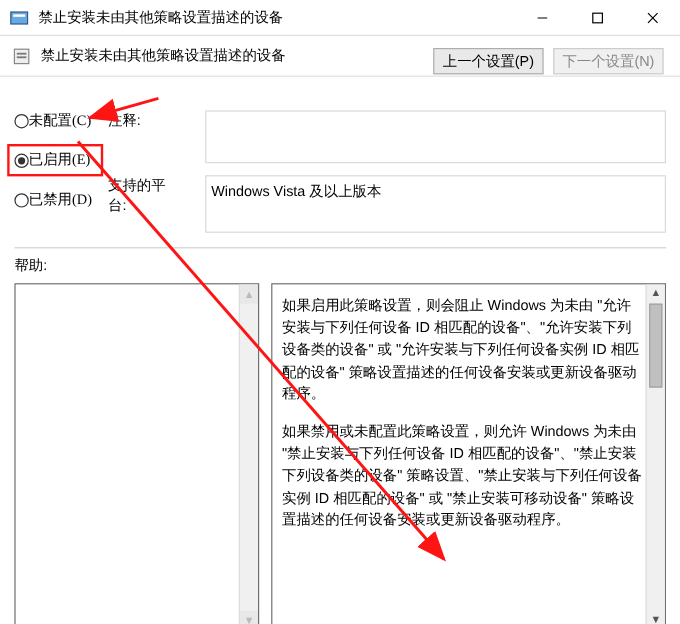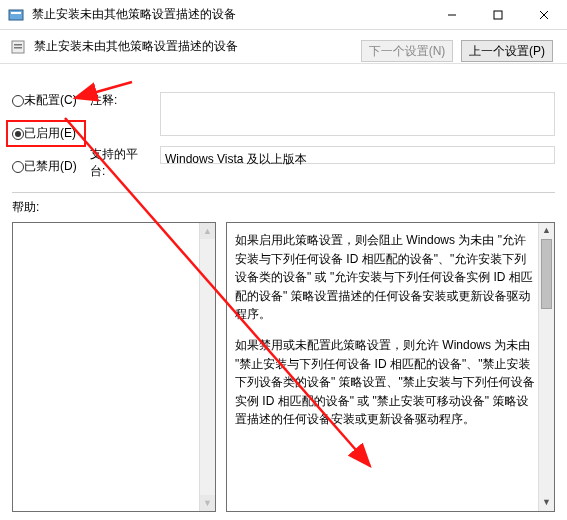--- a/index.html
+++ b/index.html
@@ -9,27 +9,27 @@
   .titlebar .title { flex: 1; font-size: 12px; }
   .win-controls { display: flex; height: 100%; }
   .win-btn { width: 46px; height: 30px; display: flex; align-items: center; justify-content: center; cursor: pointer; }
   .subheader { height: 34px; border-bottom: 1px solid #e0e0e0; display: flex; align-items: center; padding: 0 10px; }
   .subheader .icon { width: 16px; height: 16px; margin-right: 8px; }
   .nav-row { display: flex; justify-content: flex-end; gap: 8px; padding: 8px 12px 0 0; position: absolute; right: 2px; top: 32px; }
   .nav-btn { min-width: 92px; height: 22px; border: 1px solid #adadad; background: #e9e9e9; font-size: 12px; display: flex; align-items: center; justify-content: center; }
   .nav-btn.disabled { color: #888; background: #f0f0f0; border-color: #ccc; }
   .main { display: flex; padding: 28px 12px 6px 12px; gap: 10px; }
   .left-col { width: 68px; display: flex; flex-direction: column; gap: 6px; font-size: 12px; }
-  .radio-row { display: flex; align-items: center; gap: 0; }
+  .radio-row { display: flex; align-items: center; gap: 0; font-family: Liberation Serif, serif; }
   .radio { width: 12px; height: 12px; border: 1px solid #333; border-radius: 50%; display: inline-flex; align-items: center; justify-content: center; }
   .radio.sel::after { content: ""; width: 6px; height: 6px; background: #333; border-radius: 50%; }
   .radio-label { white-space: nowrap; }
   .radio-row.highlight { outline: 2px solid #ff1414; outline-offset: 1px; padding: 2px 3px; margin: -2px -3px; }
   .right-col { flex: 1; display: flex; flex-direction: column; gap: 10px; }
-  .kv { display: flex; gap: 10px; }
+  .kv { display: flex; gap: 21px; }
   .kv .k { width: 60px; }
   .kv .v { flex: 1; border: 1px solid #d9d9d9; background: #fff; height: 44px; padding: 4px; }
   .kv .plat { padding-top: 2px; }
   .hr { border-top: 1px solid #d0d0d0; margin: 6px 12px; }
   .labels { display: flex; padding: 0 12px; gap: 12px; }
   .labels .lbl1 { width: 210px; }
   .panes { display: flex; padding: 6px 12px 8px 12px; gap: 10px; }
   .pane { border: 1px solid #707070; background: #fff; overflow: hidden; position: relative; font-size: 12px; }
   .pane.left { width: 204px; height: 290px; }
   .pane.right { flex: 1; height: 290px; padding: 8px 18px 8px 8px; line-height: 1.55; }
@@ -76,22 +76,22 @@
     <svg viewBox="0 0 16 16">
         <rect x="2" y="2" width="12" height="12" fill="#eee" stroke="#888"></rect>
         <rect x="4" y="5" width="8" height="1.5" fill="#777"></rect>
         <rect x="4" y="8" width="8" height="1.5" fill="#777"></rect>
       </svg>
   </span>
   <span>禁止安装未由其他策略设置描述的设备</span>
 </div>
 
 <div class="nav-row">
+  <div class="nav-btn">上一个设置(P)</div>
   <div class="nav-btn disabled">下一个设置(N)</div>
-  <div class="nav-btn">上一个设置(P)</div>
 </div>
 
 <div class="main">
   <div class="left-col">
     <div class="radio-row">
       <span class="radio"></span>
       <span class="radio-label">未配置(C)</span>
     </div>
     <div style="height:4px"></div>
     <div class="radio-row highlight">
@@ -105,21 +105,21 @@
     </div>
   </div>
 
   <div class="right-col">
     <div class="kv">
       <div class="k">注释:</div>
       <div class="v"></div>
     </div>
     <div class="kv">
       <div class="k">支持的平台:</div>
-      <div class="plat" style="flex:1; border:1px solid #d9d9d9; height:18px; padding:4px;">Windows Vista 及以上版本</div>
+      <div class="plat" style="flex:1; border:1px solid #d9d9d9; height:48px; padding:4px;">Windows Vista 及以上版本</div>
     </div>
   </div>
 </div>
 
 <div class="hr"></div>
 
 <div class="labels">
   <div>帮助:</div>
 </div>
 

